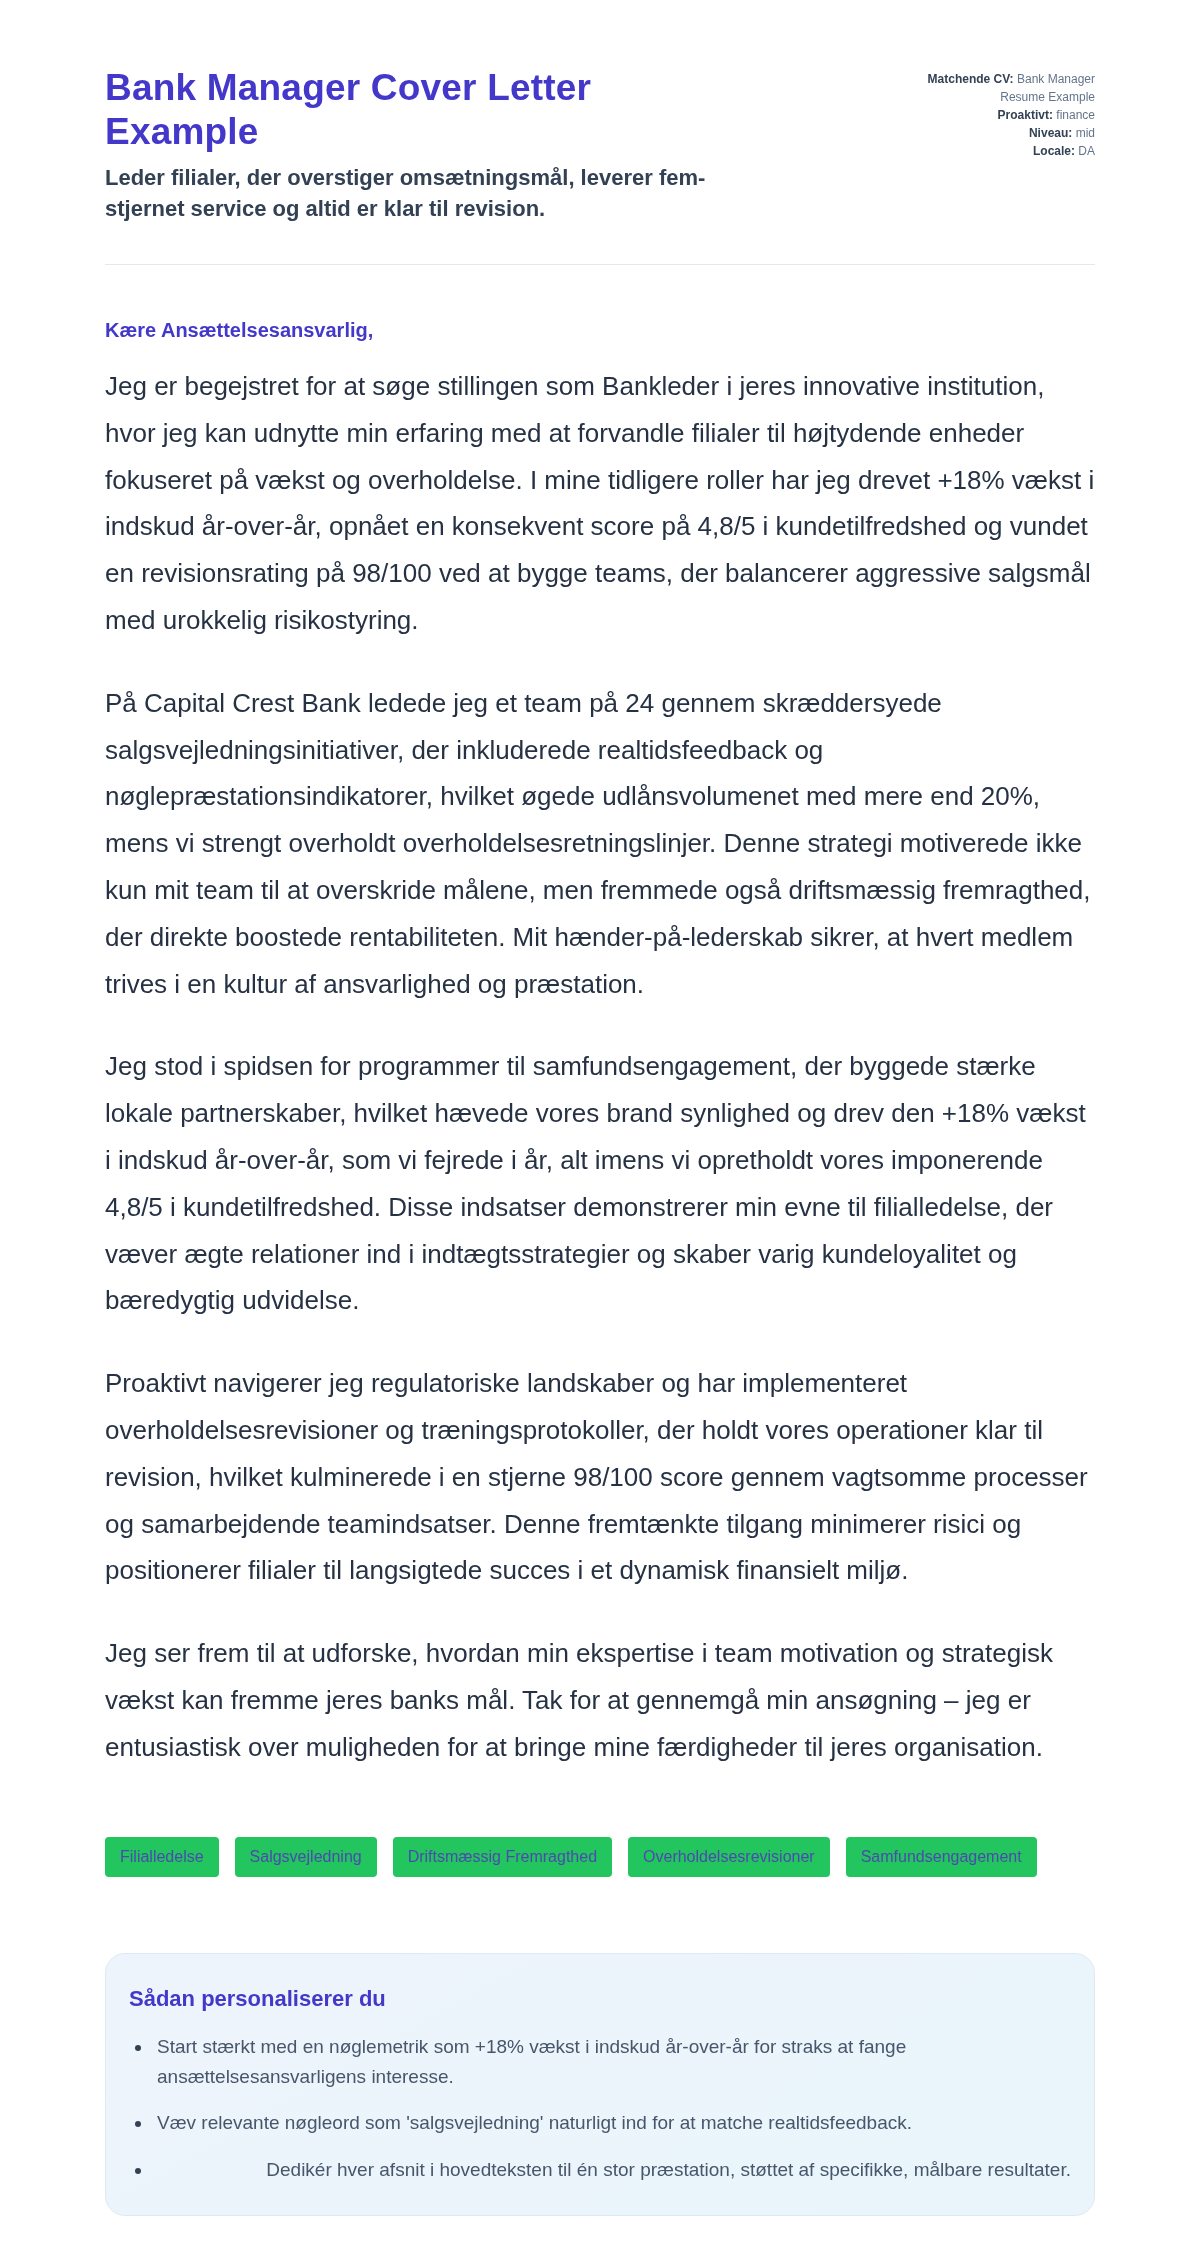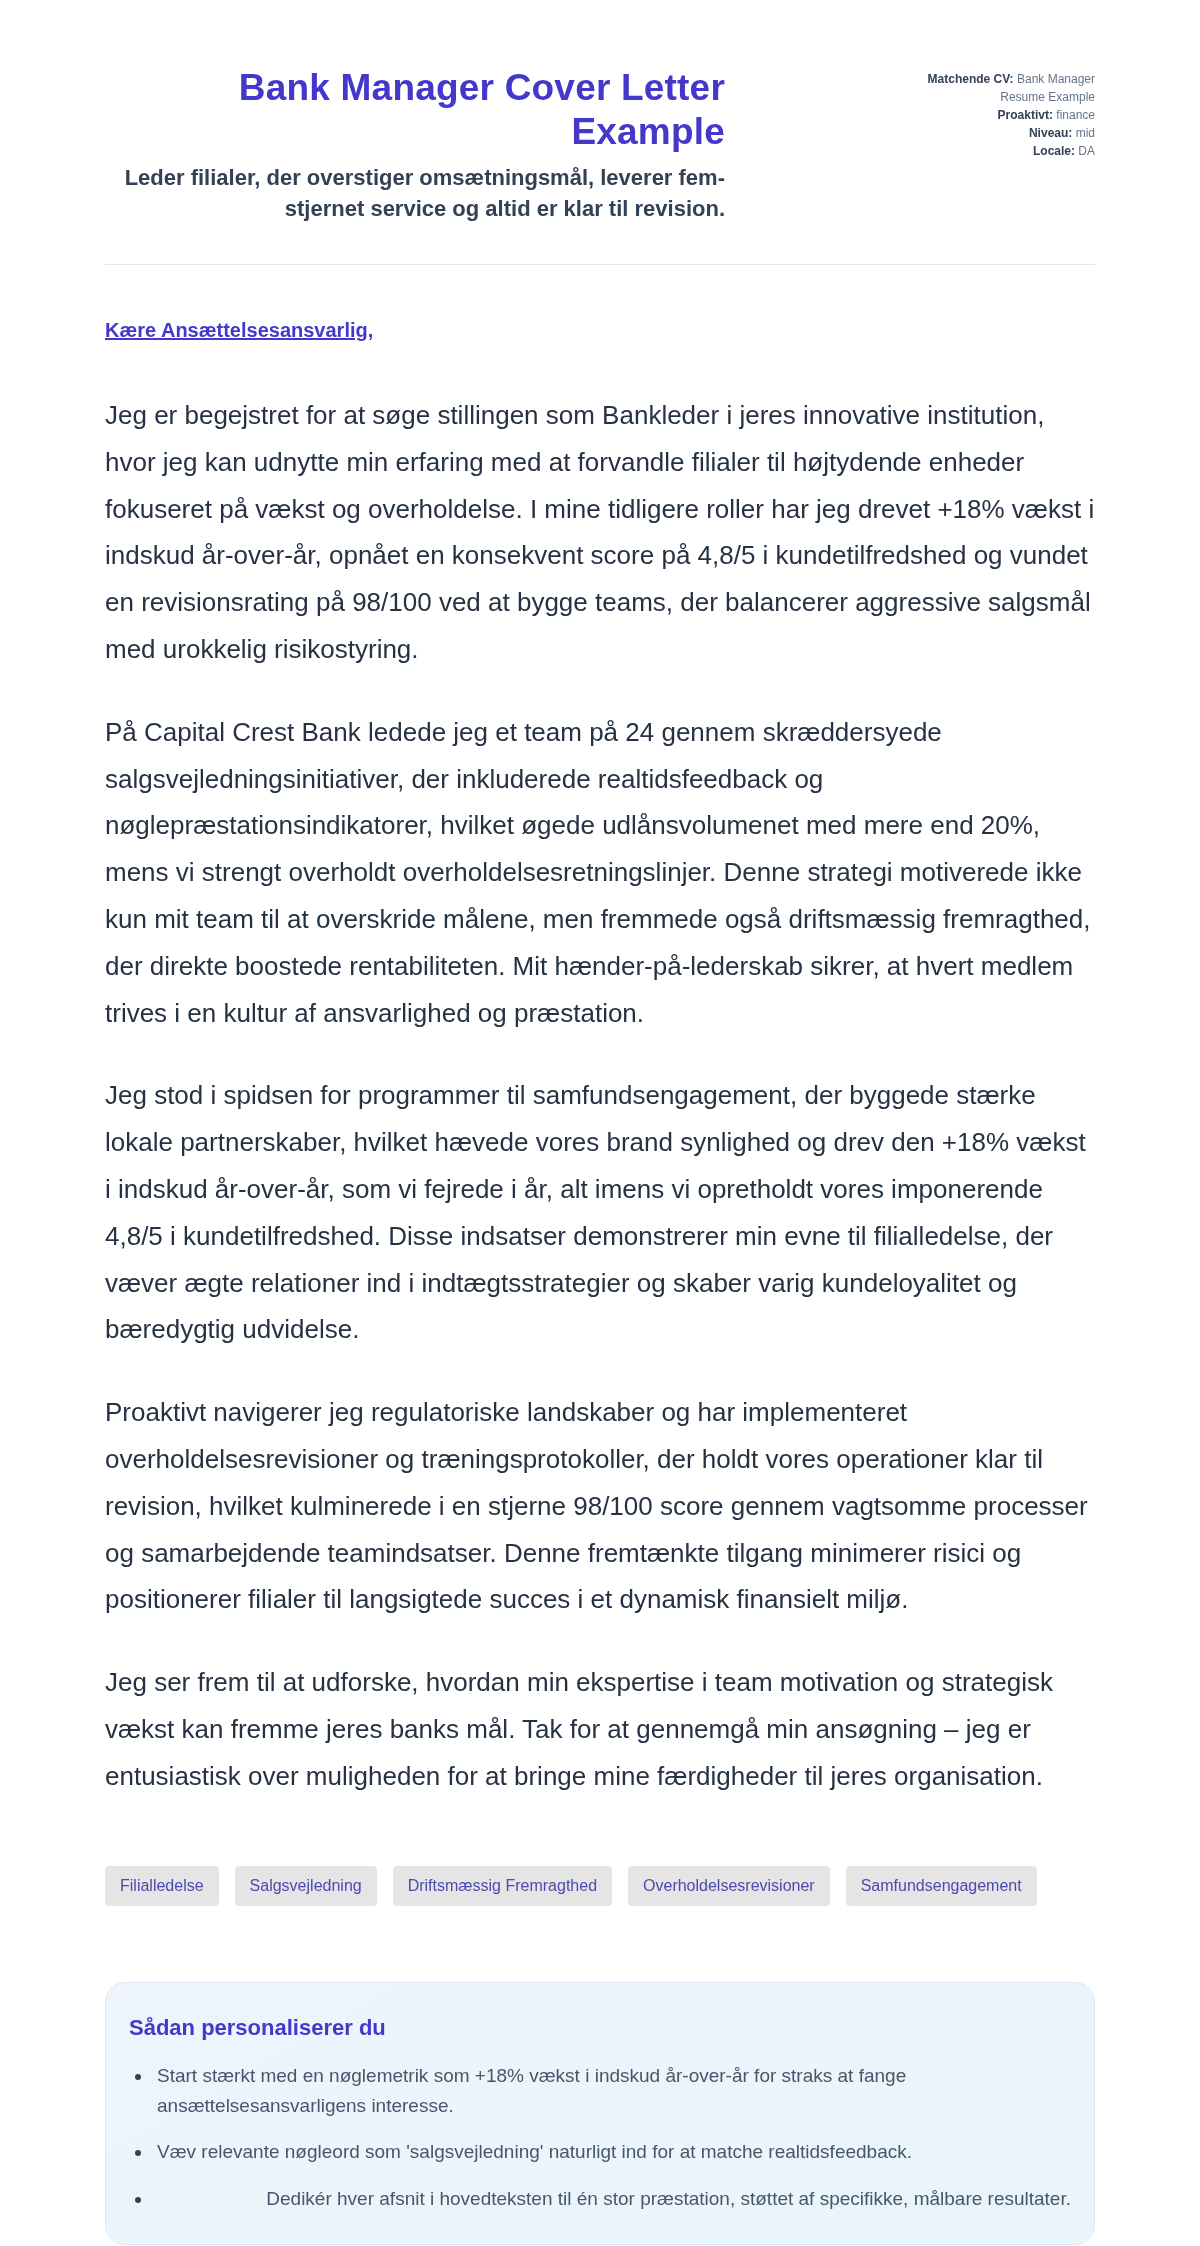--- a/index.html
+++ b/index.html
@@ -16,21 +16,21 @@
     margin: 0 auto;
     padding: 66px 0 70px;
   }
 
   
   .header {
     display: flex;
     justify-content: space-between;
     align-items: flex-start;
   }
-  .header-left { max-width: 620px; text-align: right; }
+  .header-left { max-width: 620px; }
   .page-title {
     margin: 0;
     font-size: 37px;
     line-height: 1.18;
     font-weight: 700;
     color: #4338ca;
     letter-spacing: 0.2px;
   }
   .page-subtitle {
     margin: 10px 0 0;
@@ -53,25 +53,24 @@
   
   .divider {
     border: none;
     border-top: 1px solid #e2e8f0;
     margin: 40px 0 0;
   }
 
   
   .letter { margin-top: 54px; }
   .greeting {
-    margin: 0 0 50px;
+    margin: 0 0 21px;
     font-size: 20px;
     font-weight: 700;
     color: #4338ca;
-    text-decoration: underline;
   }
   .para {
     margin: 0 0 36px;
     font-size: 26px;
     line-height: 1.8;
     color: #263244;
   }
   .sig-name {
     margin: 62px 0 0;
     font-size: 20px;
@@ -86,21 +85,21 @@
 
   
   .tags {
     margin-top: 66px;
     display: flex;
     flex-wrap: wrap;
     gap: 16px 16px;
   }
   .tag {
     display: inline-block;
-    background: #e5e5e5;
+    background: #22c55e;
     color: #4c4aae;
     font-size: 16px;
     line-height: 1;
     padding: 12px 15px;
     border-radius: 4px;
     white-space: nowrap;
   }
 
   
   .tips {

